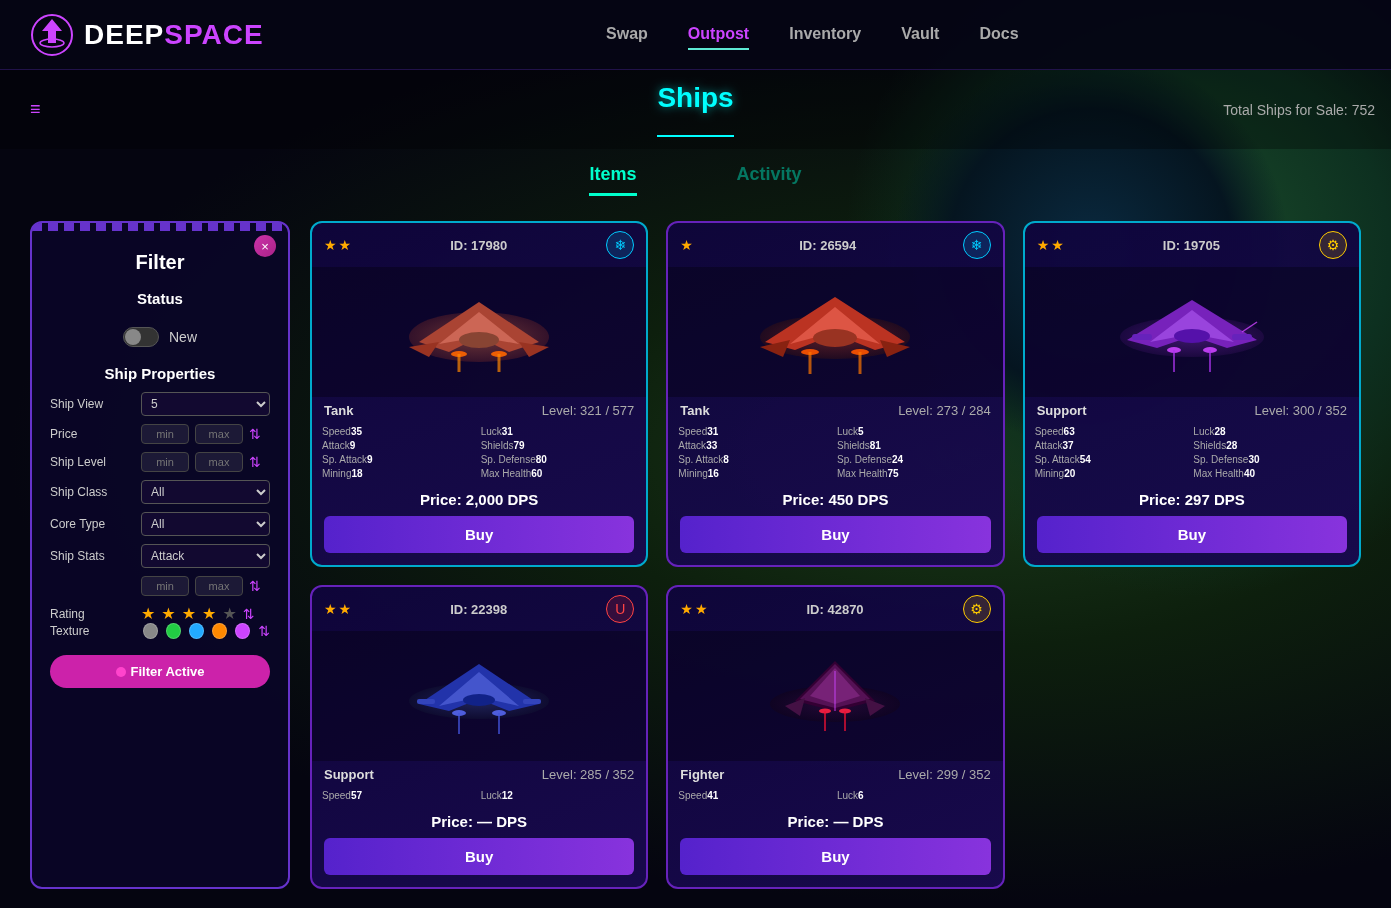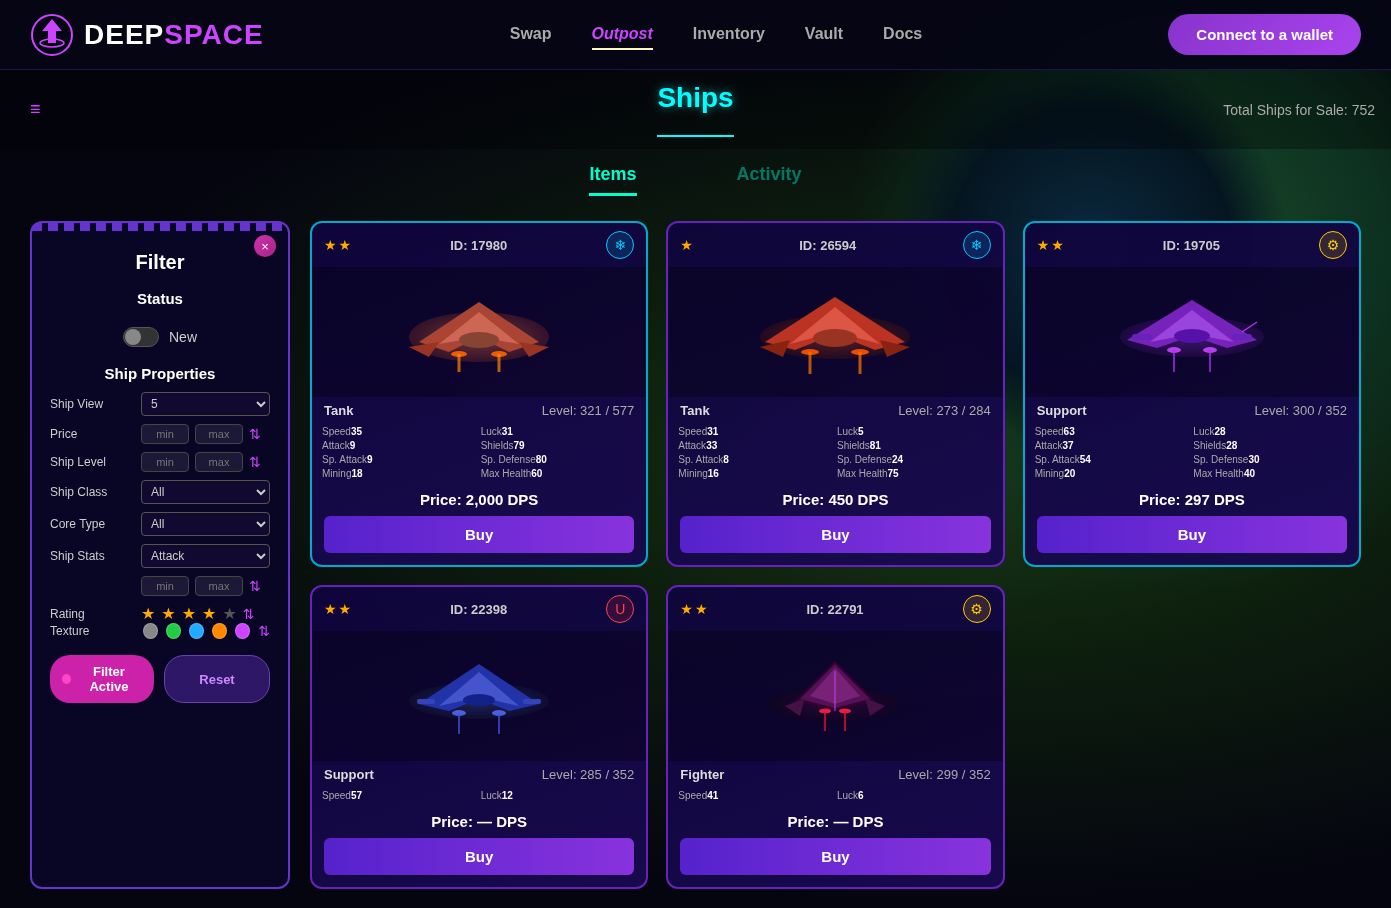--- a/index.html
+++ b/index.html
@@ -74,22 +74,21 @@
     .nav-item {
       color: #aaa;
       text-decoration: none;
       font-size: 16px;
       font-weight: 600;
       cursor: pointer;
       padding: 5px 0;
     }
     .nav-item.active {
       color: #cc44ff;
-      border-bottom: 2px solid #fef9c3;
-      font-style: italic;
+      border-bottom: 2px solid #5eead4;
     }
 
     .connect-btn {
       background: linear-gradient(135deg, #8833cc, #aa44ee);
       color: #fff;
       border: none;
       border-radius: 25px;
       padding: 12px 28px;
       font-size: 15px;
       font-weight: 700;
@@ -467,21 +466,20 @@
   </div>
 
   <nav>
     <a class="nav-item">Swap</a>
     <a class="nav-item active">Outpost</a>
     <a class="nav-item">Inventory</a>
     <a class="nav-item">Vault</a>
     <a class="nav-item">Docs</a>
   </nav>
 
-  <button class="connect-btn">Connect to a wallet</button>
 </header>
 
 <div class="sub-header">
   <button class="filter-icon-btn">≡</button>
   <h1 class="page-title">Ships</h1>
   <span class="total-ships">Total Ships for Sale: 752</span>
 </div>
 
 <div class="tabs">
   <div class="tab active">Items</div>
@@ -574,21 +572,20 @@
         <div class="texture-dot" style="background:#cc44ff;"></div>
         <span class="sort-icon">⇅</span>
       </div>
     </div>
 
     <div class="filter-buttons">
       <button class="filter-active-btn">
         <span style="background:#ff44cc;border-radius:50%;width:10px;height:10px;display:inline-block;"></span>
         <span>Filter Active</span>
       </button>
-      <button class="reset-btn">Reset</button>
     </div>
   </div>
 
   <div class="ships-grid" id="ships-container">
   <div class="ship-card cyan-border">
     <div class="card-header">
       <div class="card-stars">
             <span class="card-star">★</span>
             <span class="card-star">★</span>
           </div>
@@ -971,21 +968,21 @@
         </div>
     <div class="card-price">Price: — DPS</div>
     <button class="buy-btn">Buy</button>
   </div>
       <div class="ship-card purple-border">
     <div class="card-header">
       <div class="card-stars">
             <span class="card-star">★</span>
             <span class="card-star">★</span>
           </div>
-      <span class="card-id">ID: 22791</span>
+      <span class="card-id">ID: 42870</span>
       <div class="card-icon yellow">⚙</div>
     </div>
     <div class="ship-image">
       <svg viewBox="0 0 180 100" width="180" height="100">
     <defs>
               <radialGradient id="sg5" cx="50%" cy="50%" r="60%">
                 <stop offset="0%" stop-color="#441144"></stop>
                 <stop offset="100%" stop-color="#0a000a"></stop>
               </radialGradient>
             </defs>

